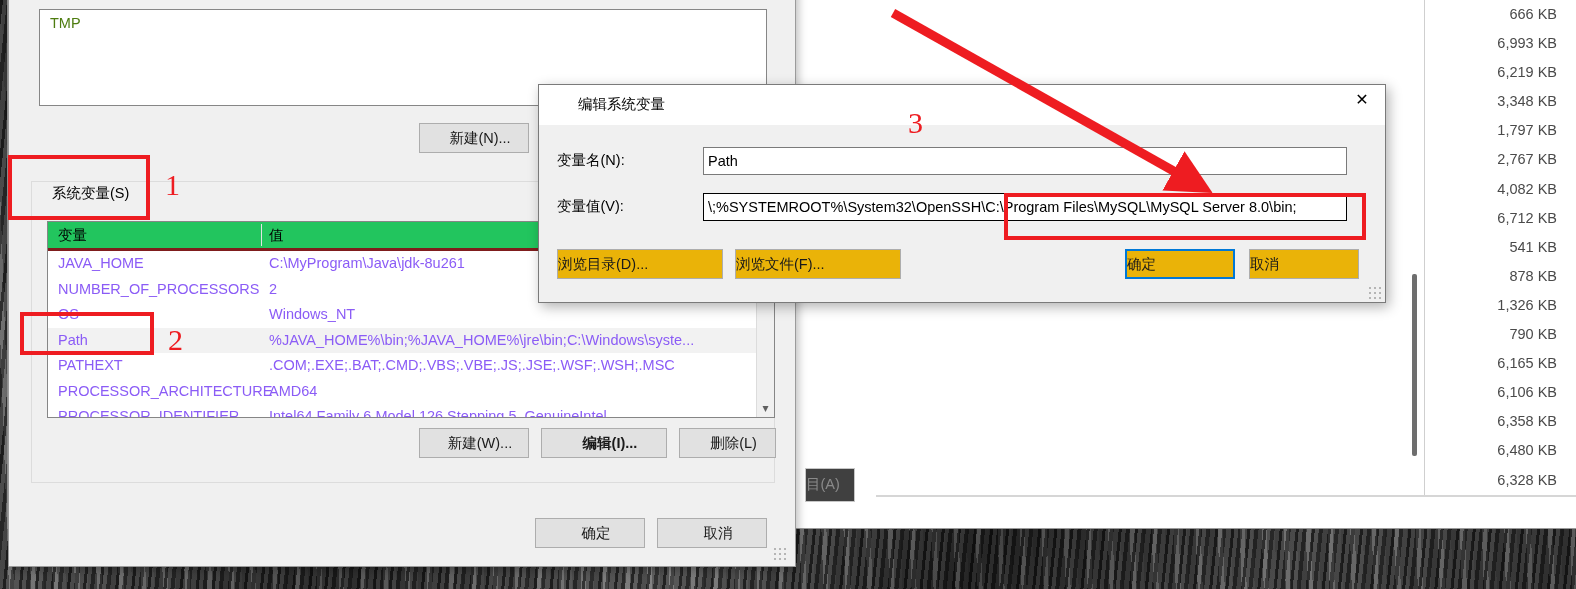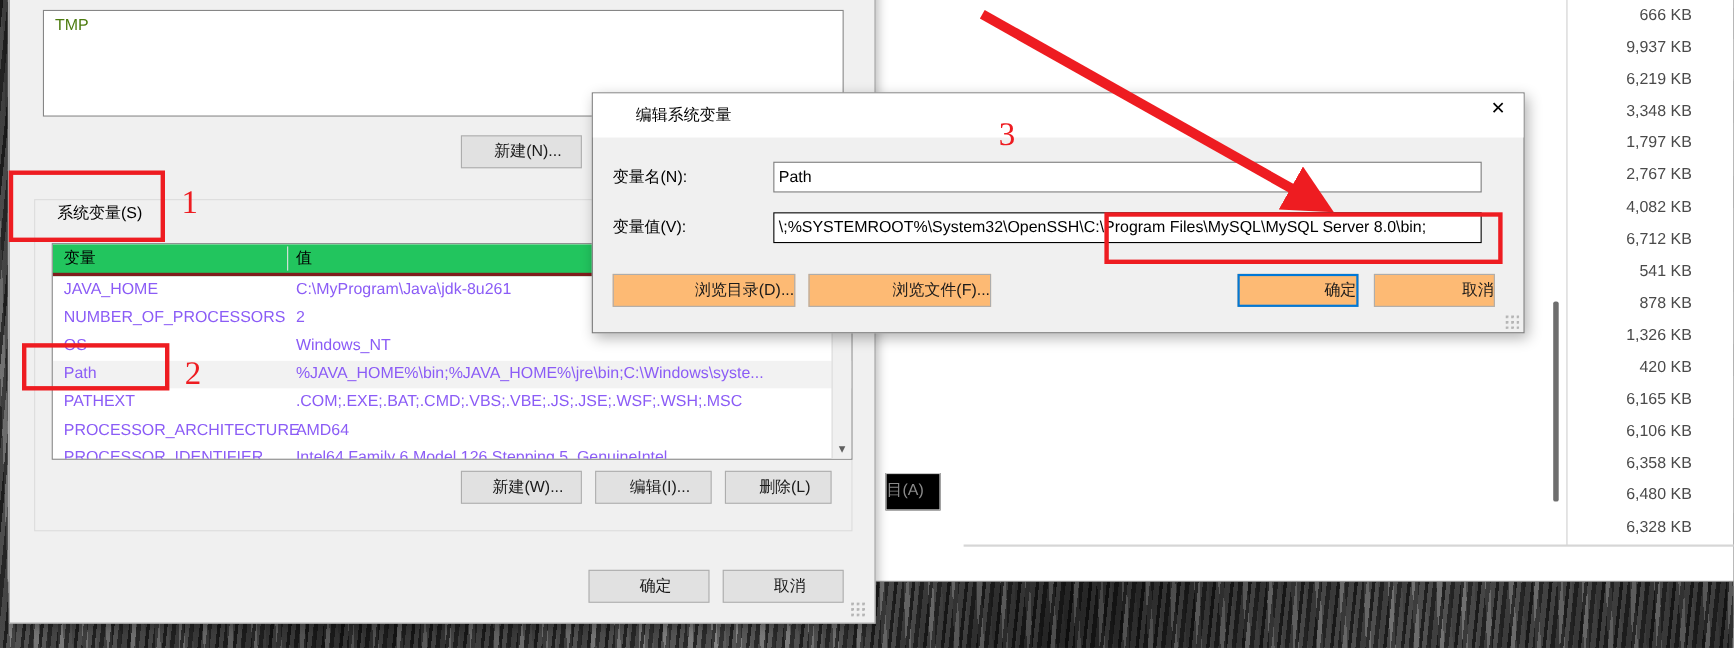--- a/index.html
+++ b/index.html
@@ -27,21 +27,21 @@
     left:8px;top:0;width:1568px;height:528px;
     background:#ffffff;
     box-shadow:0 0 0 1px #9a9a9a;
   }
   #bgwin-inner{
     left:860px;top:0;width:556px;height:496px;background:#fff;
     border-right:1px solid #cfcfcf;
   }
   .size-col{left:1408px;top:0;width:160px;height:500px;}
   .size-row{
-    height:29.1px;line-height:29.1px;text-align:right;padding-right:38px;
+    height:29.1px;line-height:29.1px;text-align:right;padding-right:19px;
     font-size:14.5px;color:#4a4a4a;font-family:"Liberation Sans",sans-serif;
   }
   #bg-scrollbar{
     left:1404px;top:274px;width:5px;height:182px;background:#6e6e6e;border-radius:2px;
   }
   #bgwin-bottomedge{
     left:868px;top:495px;width:708px;height:2px;background:#d6d6d6;
   }
 
   
@@ -133,21 +133,21 @@
   .fld-input{
     position:absolute;box-sizing:border-box;height:28px;line-height:26px;
     background:#fff;padding:0 4px;font-size:14.5px;color:#000;
     white-space:nowrap;overflow:hidden;font-family:"Liberation Sans",sans-serif;
   }
   #fld-name{left:164px;top:62px;width:644px;border:1px solid #7a7a7a;}
   #fld-val{left:164px;top:108px;width:644px;border:1px solid #000000;}
 
   .dlgbtn{
     position:absolute;box-sizing:border-box;height:30px;line-height:28px;
-    text-align:right;background:#fdba74;border:1px solid #adadad;color:#1a1a1a;
+    text-align:left;background:#eab308;border:1px solid #adadad;color:#1a1a1a;
     font-size:14.5px;cursor:default;
   }
   .dlgbtn.primary{border:2px solid #0078d7;line-height:26px;}
 
   #editdlg-grip{
     position:absolute;right:4px;bottom:3px;width:13px;height:13px;
     background:radial-gradient(circle at 2px 2px,#b5b5b5 1.2px,transparent 1.4px) 0 0/5px 5px;
   }
 
   
@@ -163,31 +163,31 @@
 </style>
 </head>
 <body>
 
 <div class="abs" id="desktop"></div>
 
 <div class="abs" id="bgwin">
   <div class="abs" id="bgwin-inner"></div>
   <div class="abs size-col" id="size-col">
       <div class="size-row">666 KB</div>
-      <div class="size-row">9,937 KB</div>
+      <div class="size-row">6,993 KB</div>
       <div class="size-row">6,219 KB</div>
       <div class="size-row">3,348 KB</div>
       <div class="size-row">1,797 KB</div>
       <div class="size-row">2,767 KB</div>
       <div class="size-row">4,082 KB</div>
       <div class="size-row">6,712 KB</div>
       <div class="size-row">541 KB</div>
       <div class="size-row">878 KB</div>
       <div class="size-row">1,326 KB</div>
-      <div class="size-row">420 KB</div>
+      <div class="size-row">790 KB</div>
       <div class="size-row">6,165 KB</div>
       <div class="size-row">6,106 KB</div>
       <div class="size-row">6,358 KB</div>
       <div class="size-row">6,480 KB</div>
       <div class="size-row">6,328 KB</div>
     </div>
   <div class="abs" id="bg-scrollbar"></div>
   <div class="abs" id="bgwin-bottomedge"></div>
 </div>
 
@@ -239,21 +239,21 @@
           <span class="lv-c1">PROCESSOR_IDENTIFIER</span>
           <span class="lv-c2">Intel64 Family 6 Model 126 Stepping 5, GenuineIntel</span>
         </div>
       </div>
     <div id="lv-scroll">
       <div id="lv-thumb"></div>
       <div id="lv-downarrow">▾</div>
     </div>
   </div>
 
-  <div class="abs btnrow-sys" id="sys-btn-row"><div class="winbtn" style="width: 110px;">新建(W)...</div><div class="winbtn" style="width: 106px;">编辑(I)...</div><div class="winbtn" style="width: 97px;">删除(L)</div></div>
+  <div class="abs btnrow-sys" id="sys-btn-row"><div class="winbtn" style="width: 110px;">新建(W)...</div><div class="winbtn" style="width: 126px; font-weight: bold;">编辑(I)...</div><div class="winbtn" style="width: 97px;">删除(L)</div></div>
 
   <div class="abs btnrow-bottom" id="footer-btn-row"><div class="winbtn" style="width: 110px;">确定</div><div class="winbtn" style="width: 110px;">取消</div></div>
 
   <div class="abs" id="envwin-grip"></div>
 </div>
 
 <div class="abs" id="editdlg">
   <div id="editdlg-title">
     <div id="editdlg-titletext">编辑系统变量</div>
     <div id="editdlg-close">✕</div>
@@ -268,21 +268,21 @@
   </div>
 
   <div class="dlgbtn" style="left:18px;top:164px;width:166px;">浏览目录(D)...</div>
   <div class="dlgbtn" style="left:196px;top:164px;width:166px;">浏览文件(F)...</div>
   <div class="dlgbtn primary" style="left:586px;top:164px;width:110px;">确定</div>
   <div class="dlgbtn" style="left:710px;top:164px;width:110px;">取消</div>
 
   <div id="editdlg-grip"></div>
 </div>
 
-<div class="abs" style="left:805px;top:430px;width:48px;height:32px;background:#000000;border:1px solid #c6c6c6;
+<div class="abs" style="left:805px;top:468px;width:48px;height:32px;background:#404040;border:1px solid #c6c6c6;
      font-size:14.5px;color:#8a8a8a;line-height:30px;overflow:hidden;">目(A)</div>
 
 <div class="abs redbox" id="redbox-sys"></div>
 <div class="abs redbox" id="redbox-path"></div>
 <div class="abs redbox" id="redbox-val"></div>
 
 <div class="abs rednum" style="left:165px;top:170px;">1</div>
 <div class="abs rednum" style="left:168px;top:325px;">2</div>
 <div class="abs rednum" style="left:908px;top:108px;">3</div>
 

